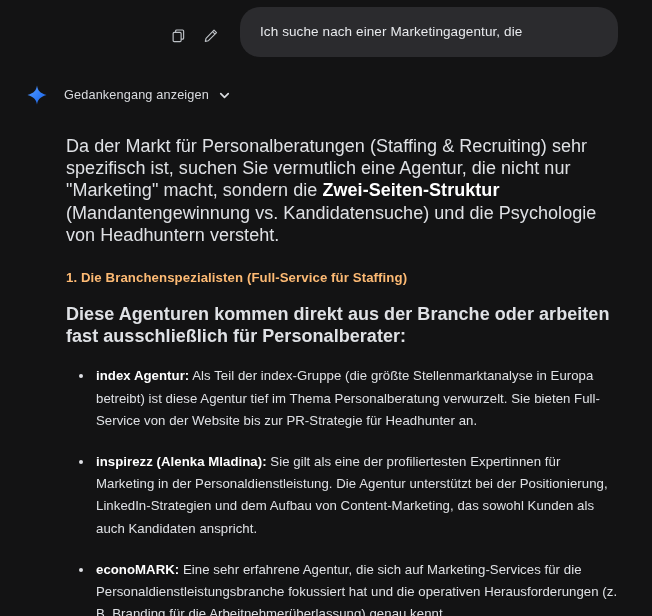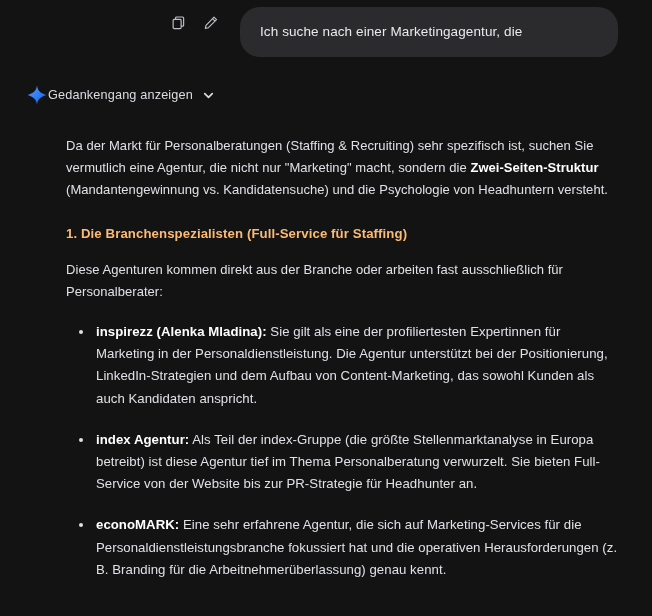--- a/index.html
+++ b/index.html
@@ -17,21 +17,21 @@
   }
   .page {
     position: relative;
     width: 652px;
     height: 616px;
   }
 
   
   .user-turn {
     display: flex;
-    align-items: flex-start;
+    align-items: center;
     justify-content: flex-end;
     padding: 7px 34px 0 0;
     gap: 0;
   }
   .msg-actions {
     display: flex;
     align-items: center;
     gap: 14px;
     padding: 7px 20px 0 0;
   }
@@ -67,20 +67,21 @@
 
   
   .model-turn {
     margin-top: 25px;
     position: relative;
   }
   .thoughts-row {
     display: flex;
     align-items: center;
     padding-left: 26px;
+    gap: 16px;
     height: 26px;
   }
   .sparkle {
     width: 22px;
     height: 22px;
     flex: 0 0 22px;
     display: block;
   }
   .thoughts-toggle {
     display: flex;
@@ -103,26 +104,26 @@
     display: block;
     color: #dadce0;
   }
 
   .answer {
     padding: 0 34px 0 66px;
     margin-top: 27px;
   }
   .answer p {
     margin: 0 0 22px 0;
-    font-size: 13px;
+    font-size: 18px;
     line-height: 22.2px;
     color: #dfe1e5;
     letter-spacing: 0.05px;
   }
-  .answer p.tight { margin-bottom: 18px; }
+  .answer p.tight { margin-bottom: 18px; font-weight: bold; }
   .answer h3 {
     margin: 0 0 15px 0;
     font-size: 13.2px;
     line-height: 20px;
     font-weight: bold;
     color: #fdba74;
     letter-spacing: 0.1px;
   }
   .answer b { color: #ffffff; font-weight: bold; }
 
@@ -204,24 +205,24 @@
 
       <p><span>Da der Markt für Personalberatungen (Staffing &amp; Recruiting) sehr spezifisch ist, suchen Sie vermutlich eine Agentur, die nicht nur "Marketing" macht, sondern die </span><b>Zwei-Seiten-Struktur</b><span> (Mandantengewinnung vs. Kandidatensuche) und die Psychologie von Headhuntern versteht.</span></p>
 
 
       <h3>1. Die Branchenspezialisten (Full-Service für Staffing)</h3>
 
       <p class="tight">Diese Agenturen kommen direkt aus der Branche oder arbeiten fast ausschließlich für Personalberater:</p>
 
       <ul class="bullets">
         <li>
-          <span class="dot"></span><b>inspirezz (Alenka Mladina):</b><span> Sie gilt als eine der profiliertesten Expertinnen für Marketing in der Personaldienstleistung. Die Agentur unterstützt bei der Positionierung, LinkedIn-Strategien und dem Aufbau von Content-Marketing, das sowohl Kunden als auch Kandidaten anspricht.</span>
+          <span class="dot"></span><b>index Agentur:</b><span> Als Teil der index-Gruppe (die größte Stellenmarktanalyse in Europa betreibt) ist diese Agentur tief im Thema Personalberatung verwurzelt. Sie bieten Full-Service von der Website bis zur PR-Strategie für Headhunter an.</span>
         </li>
         <li>
-          <span class="dot"></span><b>index Agentur:</b><span> Als Teil der index-Gruppe (die größte Stellenmarktanalyse in Europa betreibt) ist diese Agentur tief im Thema Personalberatung verwurzelt. Sie bieten Full-Service von der Website bis zur PR-Strategie für Headhunter an.</span>
+          <span class="dot"></span><b>inspirezz (Alenka Mladina):</b><span> Sie gilt als eine der profiliertesten Expertinnen für Marketing in der Personaldienstleistung. Die Agentur unterstützt bei der Positionierung, LinkedIn-Strategien und dem Aufbau von Content-Marketing, das sowohl Kunden als auch Kandidaten anspricht.</span>
         </li>
         <li>
           <span class="dot"></span><b>econoMARK:</b><span> Eine sehr erfahrene Agentur, die sich auf Marketing-Services für die Personaldienstleistungsbranche fokussiert hat und die operativen Herausforderungen (z. B. Branding für die Arbeitnehmerüberlassung) genau kennt.</span>
         </li>
       </ul>
 
     </div>
   </div>
 </div>
 

